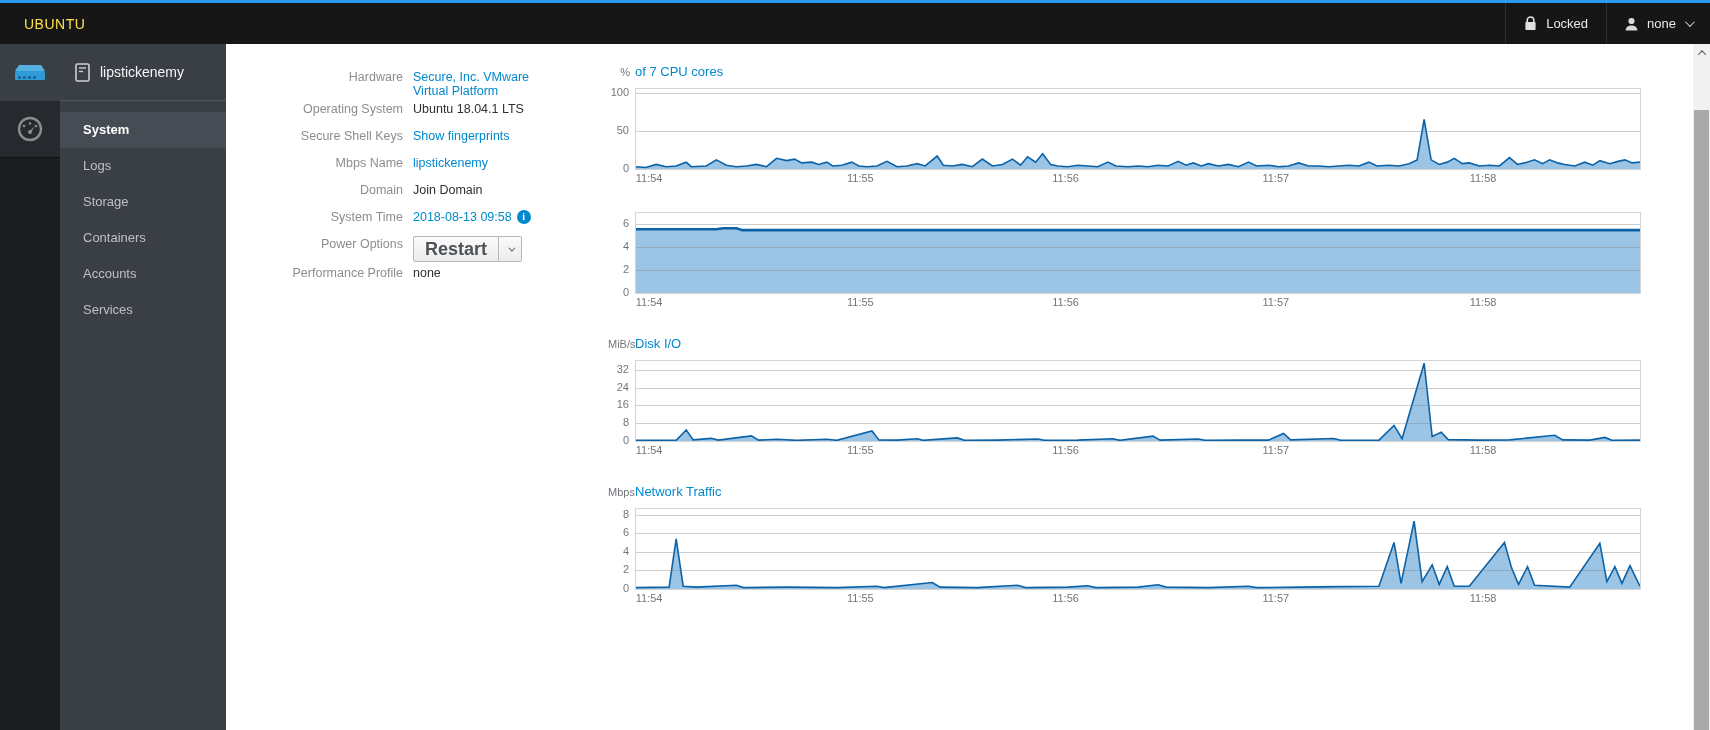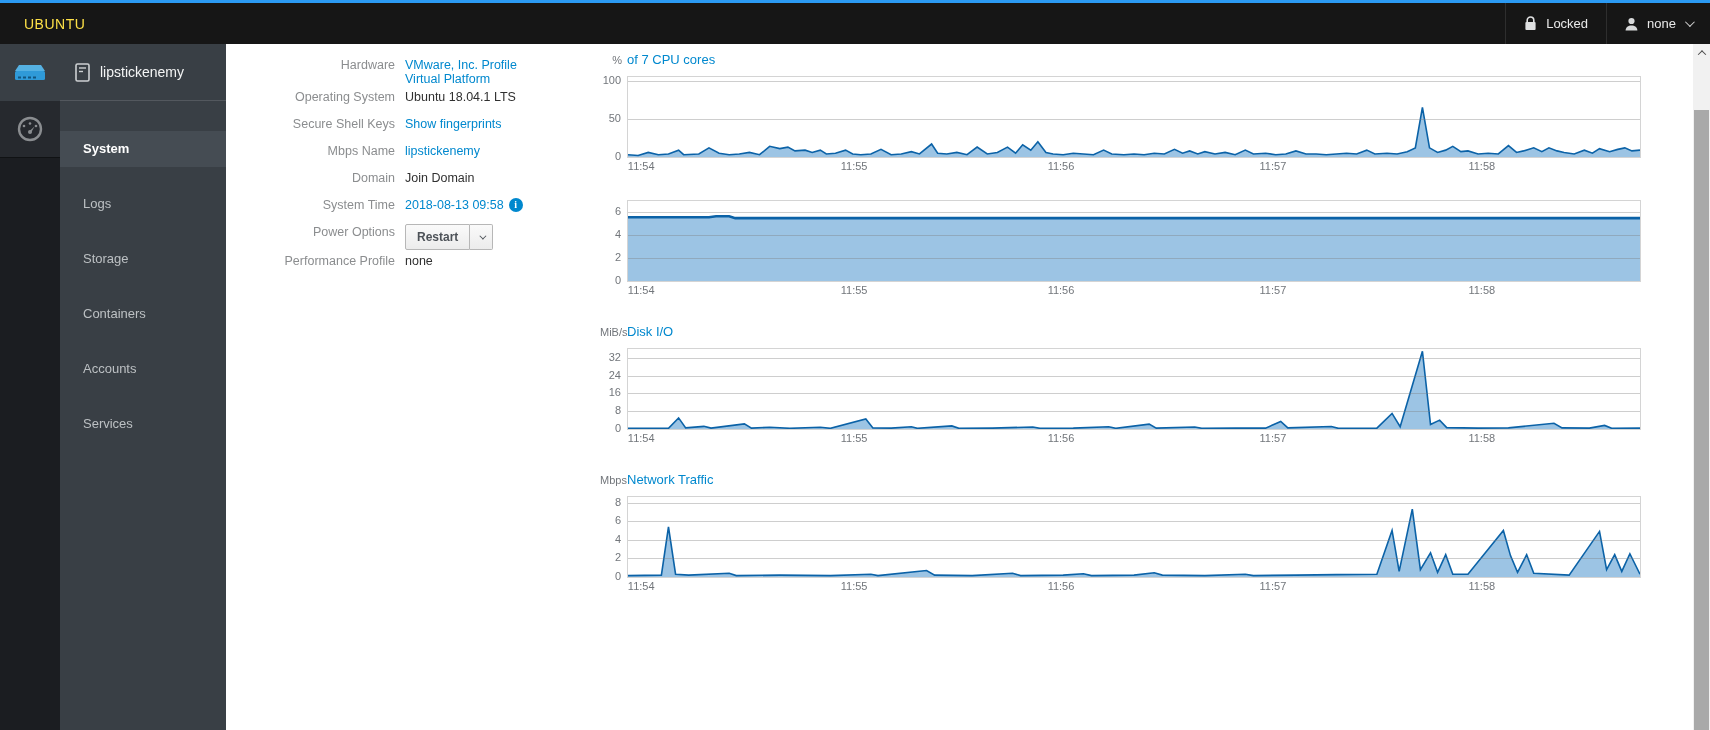--- a/index.html
+++ b/index.html
@@ -23,38 +23,38 @@
   
   .appstrip { position:absolute; left:0; top:44px; width:60px; height:686px; background:#1b1d21; z-index:20; }
   .app-cell { width:60px; height:57px; display:flex; align-items:center; justify-content:center; cursor:pointer; }
   .app-cell.active { background:#393f45; }
   .app-cell.second { background:#26292e; border-bottom:1px solid #101214; }
   
   .sidebar { position:absolute; left:60px; top:44px; width:166px; height:686px; background:#393f45; z-index:20; }
   .host-header { height:57px; display:flex; align-items:center; gap:10px; padding-left:15px;
     border-bottom:1px solid #53585e; color:#f4f5f5; font-size:14px; }
   .nav { padding-top:11px; }
-  .nav-item { height:36px; line-height:36px; padding-left:23px; color:#bcc0c3; font-size:13px; cursor:pointer;margin-top:19px; }
+  .nav-item { height:36px; line-height:36px; padding-left:23px; color:#bcc0c3; font-size:13px; cursor:pointer; }
   .nav-item.active { background:#454c53; color:#fff; font-weight:bold; }
   .nav-item.gap { margin-top:10px; }
   
-  .main { position:absolute; left:226px; top:32px; width:1467px; height:686px;
-    background:#fff; display:flex; padding:20px 52px 0 14px; }
+  .main { position:absolute; left:226px; top:44px; width:1467px; height:686px;
+    background:#fff; display:flex; padding:20px 52px 0 22px; }
   
   .info { width:360px; padding-top:2px; }
   .info-row { display:flex; min-height:27px; align-items:flex-start; margin-bottom:0; }
   .info-label { width:165px; text-align:right; color:#8b8d8f; padding-right:10px; padding-top:4px;
     font-size:12.5px; flex:none; }
   .info-value { padding-top:4px; font-size:12.5px; color:#303030; }
   a.link { color:var(--link,#0088ce); text-decoration:none; cursor:pointer; }
   .info-icon { display:inline-block; width:14px; height:14px; border-radius:50%; background:var(--link,#0088ce);
     color:#fff; font-size:10px; font-weight:bold; text-align:center; line-height:14px;
     font-family:"Liberation Serif","DejaVu Serif",serif; margin-left:5px; vertical-align:-2px; }
   .split-btn { display:inline-flex; margin-top:-1px; }
-  .split-btn button { font-family:inherit; font-size:12px; font-weight:bold; color:#4d5258;
+  .split-btn button { font-family:inherit; font-size:18px; font-weight:bold; color:#4d5258;
     background:linear-gradient(#fafafa,#ececec); border:1px solid #b7b7b7; height:26px; cursor:pointer; }
   .split-main { padding:0 11px; border-radius:2px 0 0 2px; }
   .split-caret { width:23px; border-left:none !important; border-radius:0 2px 2px 0;
     display:flex; align-items:center; justify-content:center; }
   .split-caret .chev { border-color:#4d5258; width:5px; height:5px; transform:rotate(45deg) translateY(-2px); }
   
   .charts { flex:1; }
   .chart-block { margin-bottom:26px; }
   .chart-title { display:flex; align-items:baseline; height:16px; margin-bottom:8px; }
   .chart-unit { width:27px; flex:none; text-align:right; padding-right:5px; font-size:11px; color:#72767b; }
@@ -134,21 +134,21 @@
       <div class="nav-item">Containers</div>
       <div class="nav-item">Accounts</div>
       <div class="nav-item">Services</div>
     </div>
 </div>
 
 <div class="main">
   <div class="info" id="info">
       <div class="info-row">
         <span class="info-label">Hardware</span>
-        <div class="info-value"><a class="link"><div>VMware, Inc. Profile</div><div>Virtual Platform</div></a></div>
+        <div class="info-value"><a class="link"><div>Secure, Inc. VMware</div><div>Virtual Platform</div></a></div>
       </div>
       <div class="info-row">
         <span class="info-label">Operating System</span>
         <div class="info-value"><span>Ubuntu 18.04.1 LTS</span></div>
       </div>
       <div class="info-row">
         <span class="info-label">Secure Shell Keys</span>
         <div class="info-value"><a class="link"><div>Show fingerprints</div></a></div>
       </div>
       <div class="info-row">

